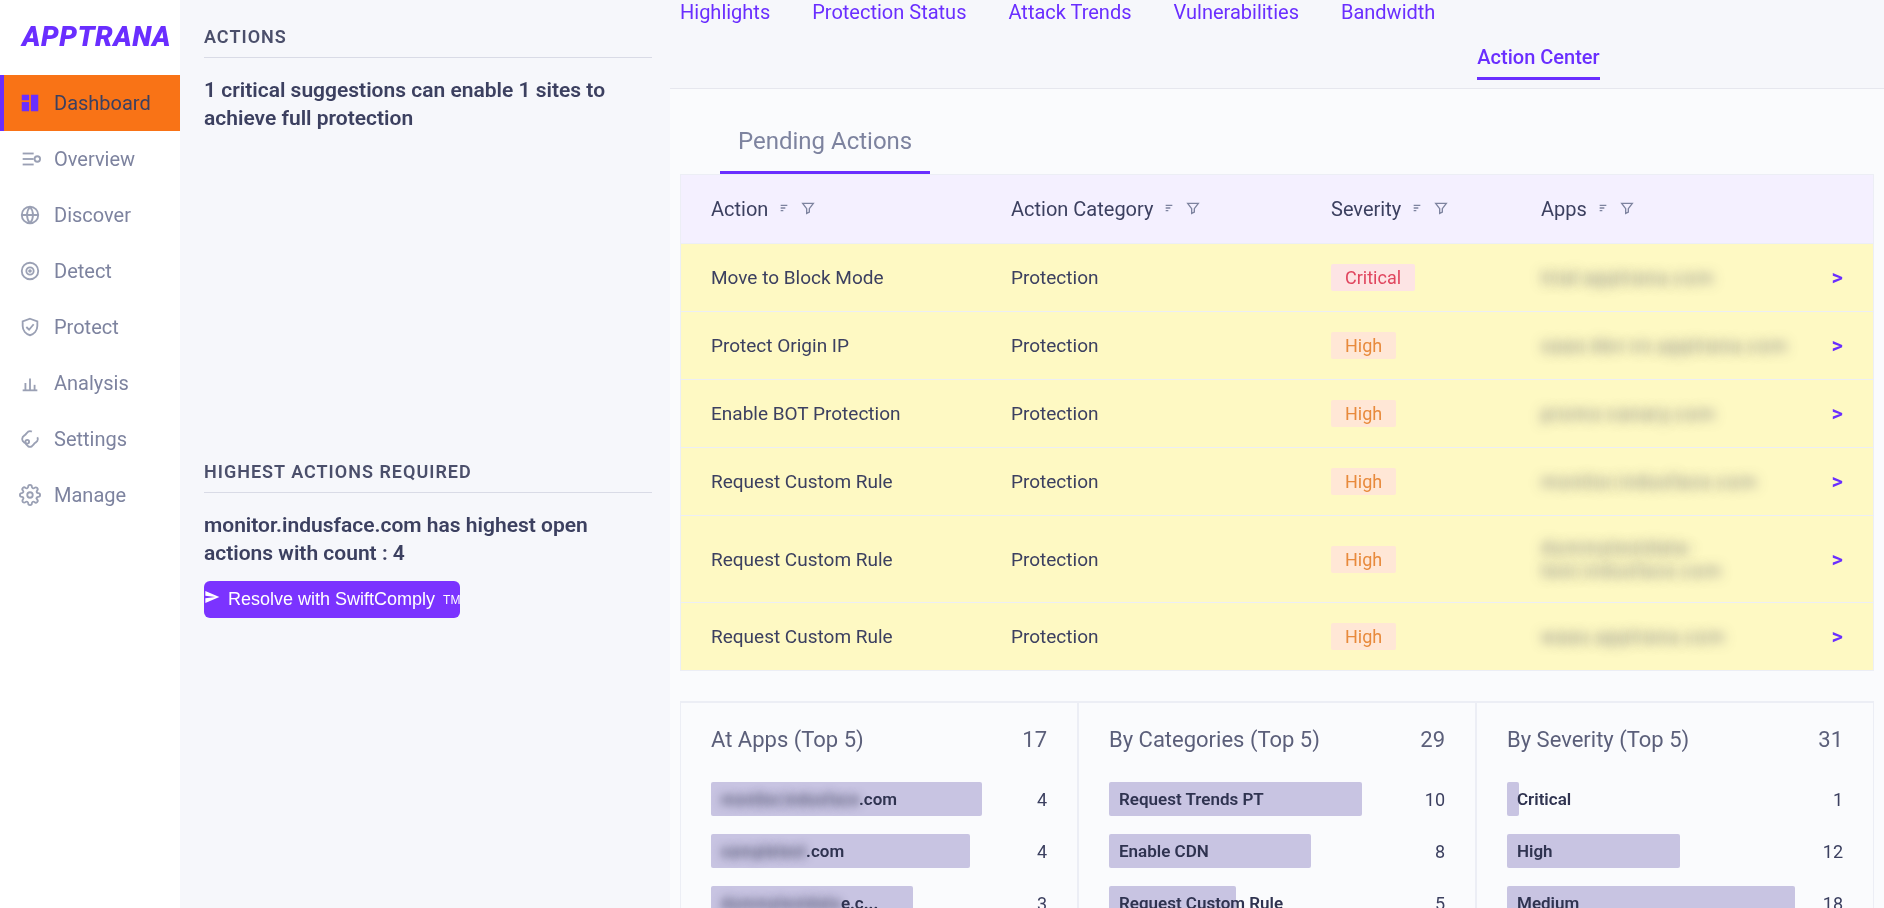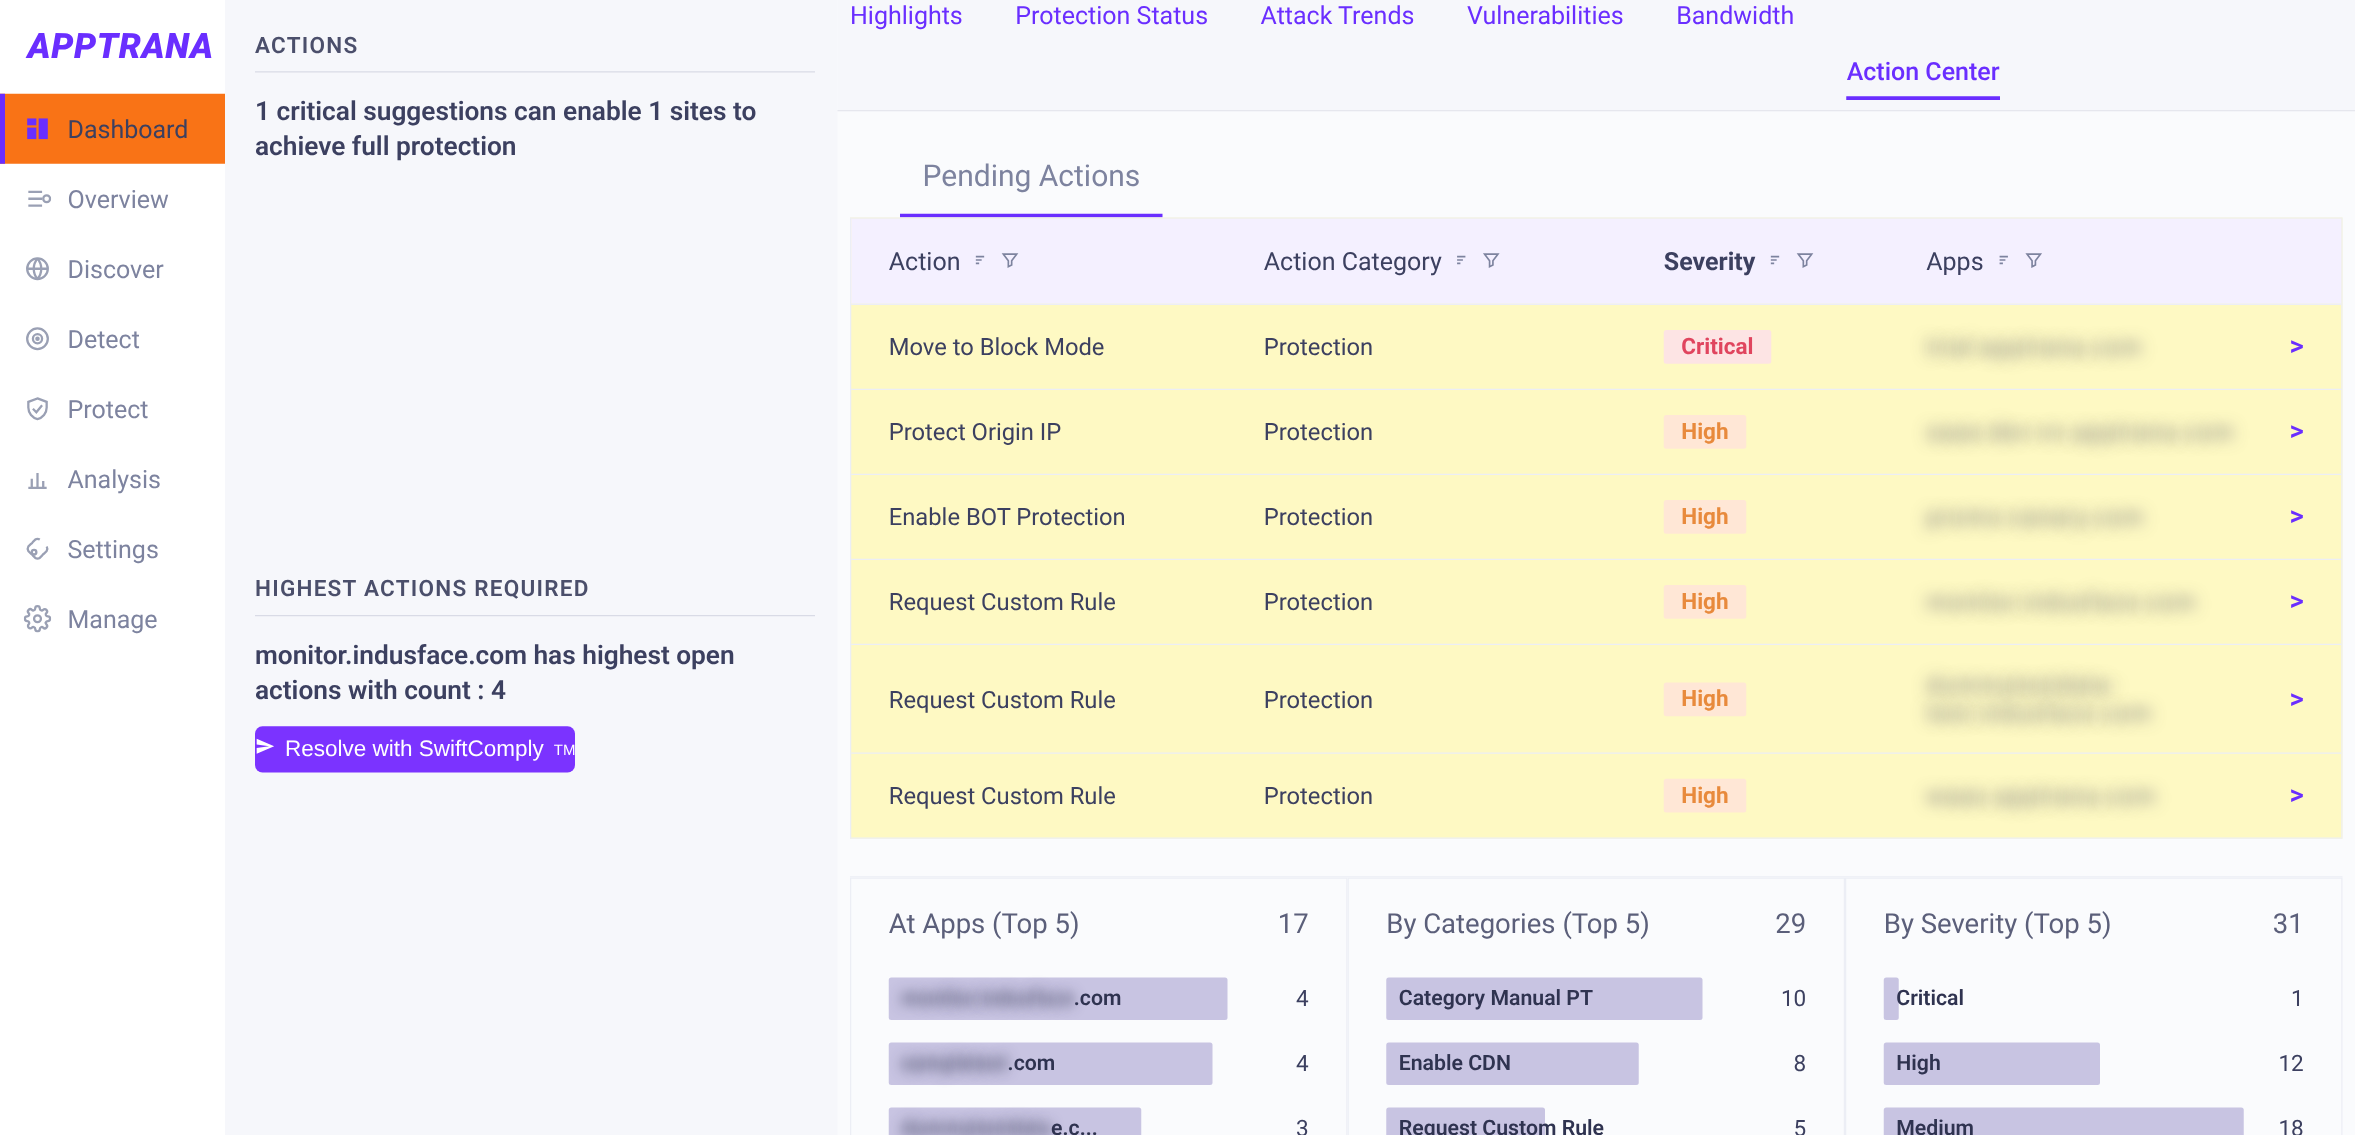--- a/index.html
+++ b/index.html
@@ -135,21 +135,21 @@
   }
   .table-head-row {
     display: flex;
     background: #f4f0ff;
     padding: 22px 30px;
     font-size: 20px;
     color: #3c4060;
   }
   .col-action   { width: 300px; }
   .col-category { width: 320px; }
-  .col-severity { width: 210px; font-weight: bold; }
+  .col-severity { width: 210px; }
   .col-apps     { flex: 1; }
   .col-arrow    { width: 40px; text-align: right; }
 
   .th-cell { display: flex; align-items: center; gap: 10px; }
   .sort-filter { display: inline-flex; gap: 6px; color: #7d839f; }
   .sort-filter svg { width: 16px; height: 16px; }
 
   .table-row {
     display: flex;
     align-items: center;
@@ -489,21 +489,21 @@
       </div>
       <div class="card">
         <div class="card-header">
           <span>By Categories (Top 5)</span>
           <span>29</span>
         </div>
         <div id="by-categories-rows">
             <div class="bar-row">
               <div class="bar-track">
                 <div class="bar-fill" style="width:88%"></div>
-                <span class="bar-label">Category Manual PT</span>
+                <span class="bar-label">Request Trends PT</span>
               </div>
               <span class="bar-value">10</span>
             </div>
             <div class="bar-row">
               <div class="bar-track">
                 <div class="bar-fill" style="width:70%"></div>
                 <span class="bar-label">Enable CDN</span>
               </div>
               <span class="bar-value">8</span>
             </div>

